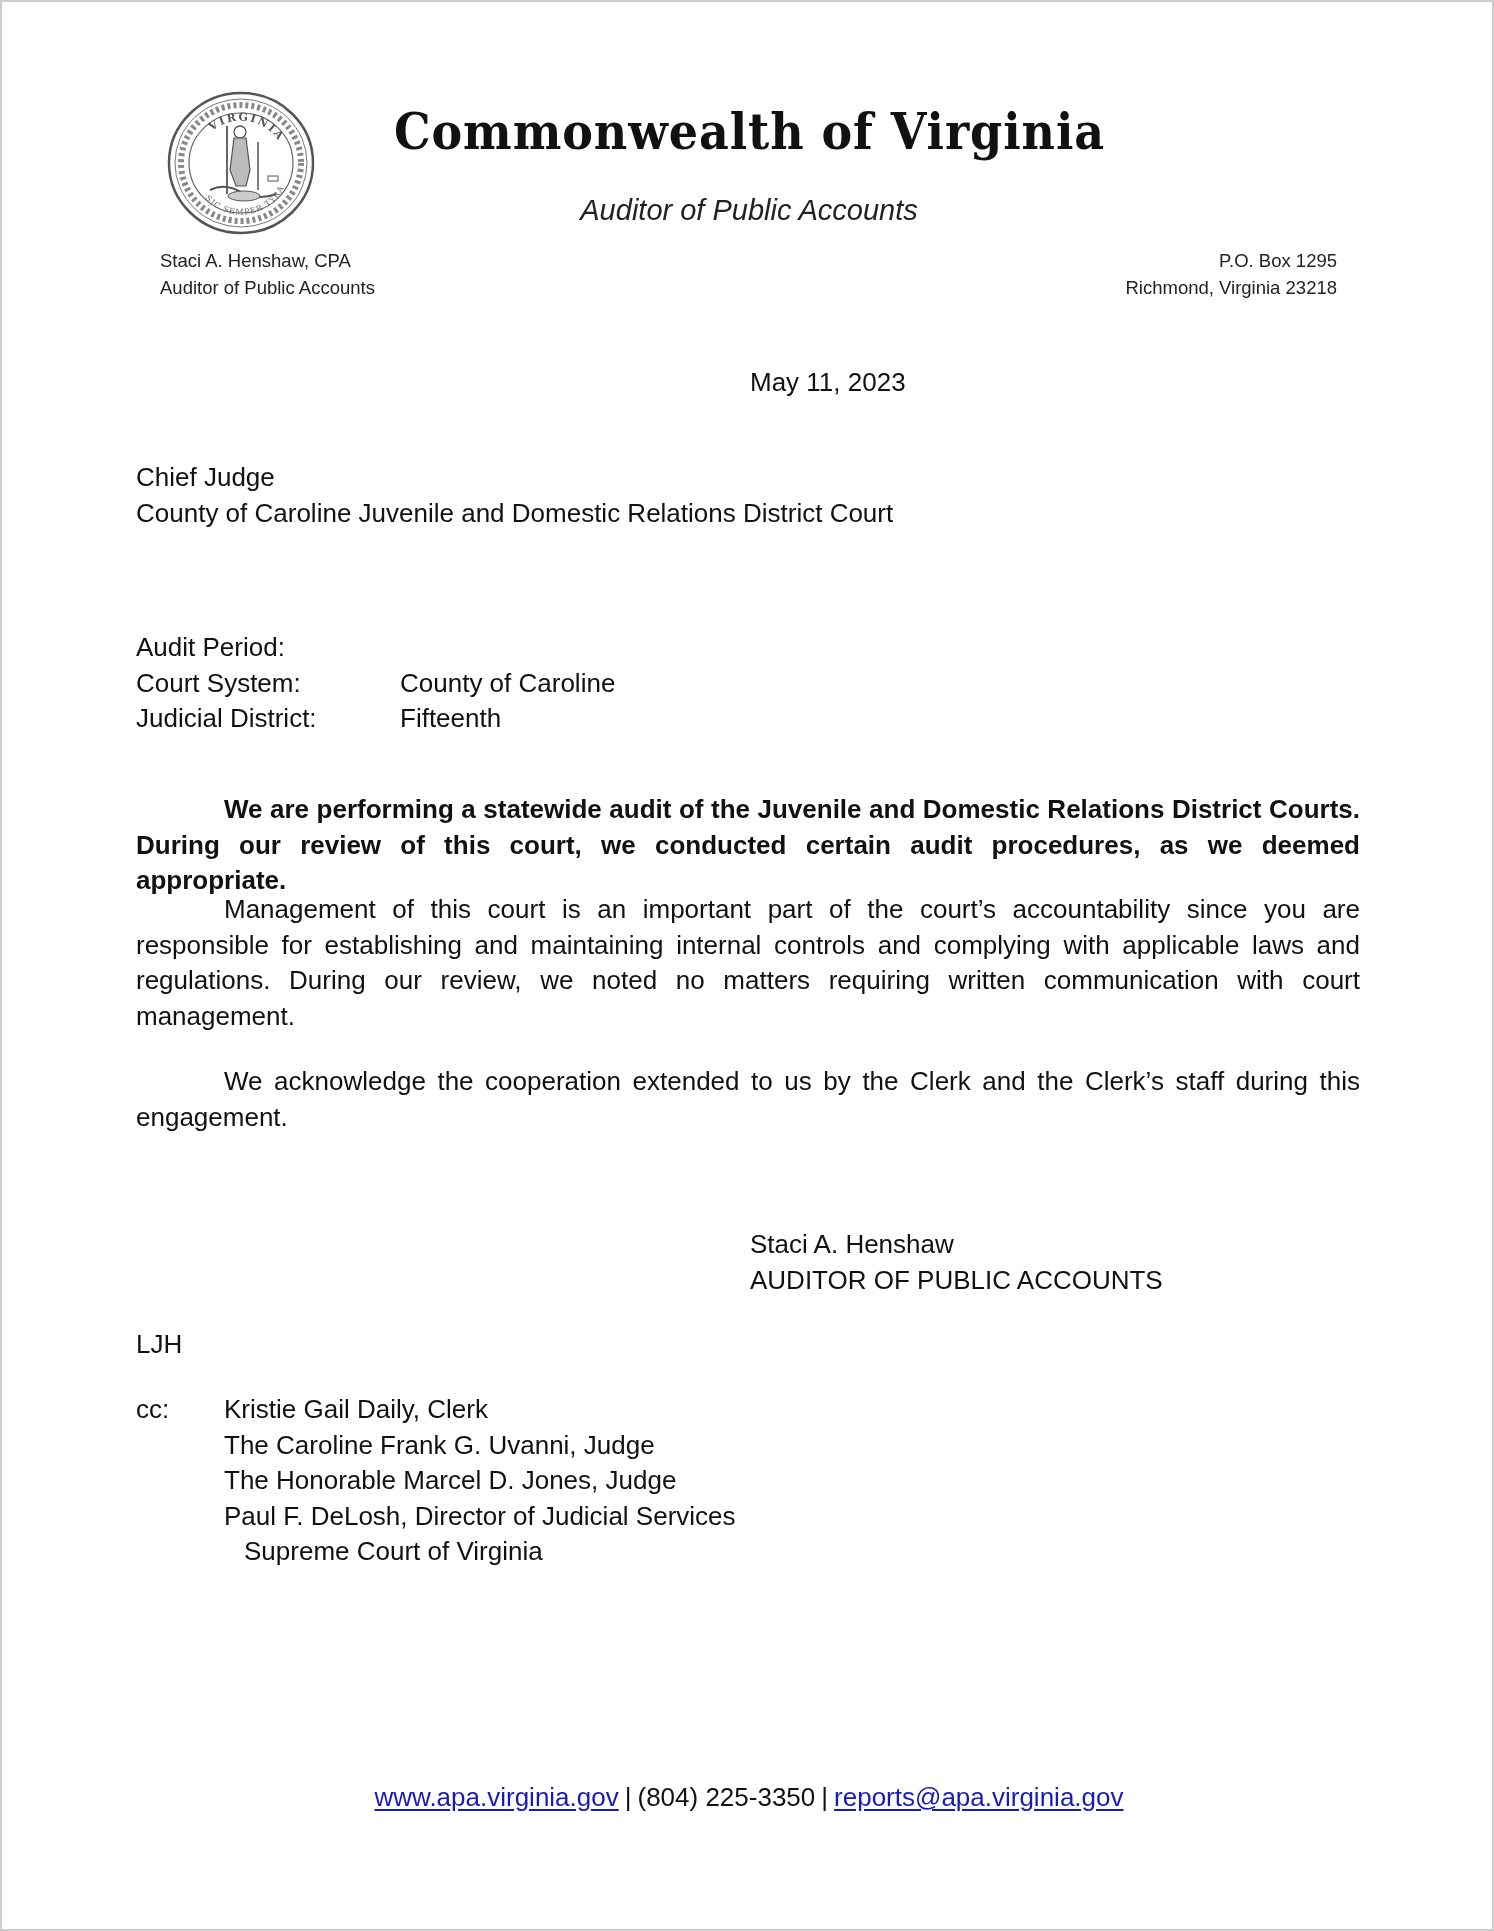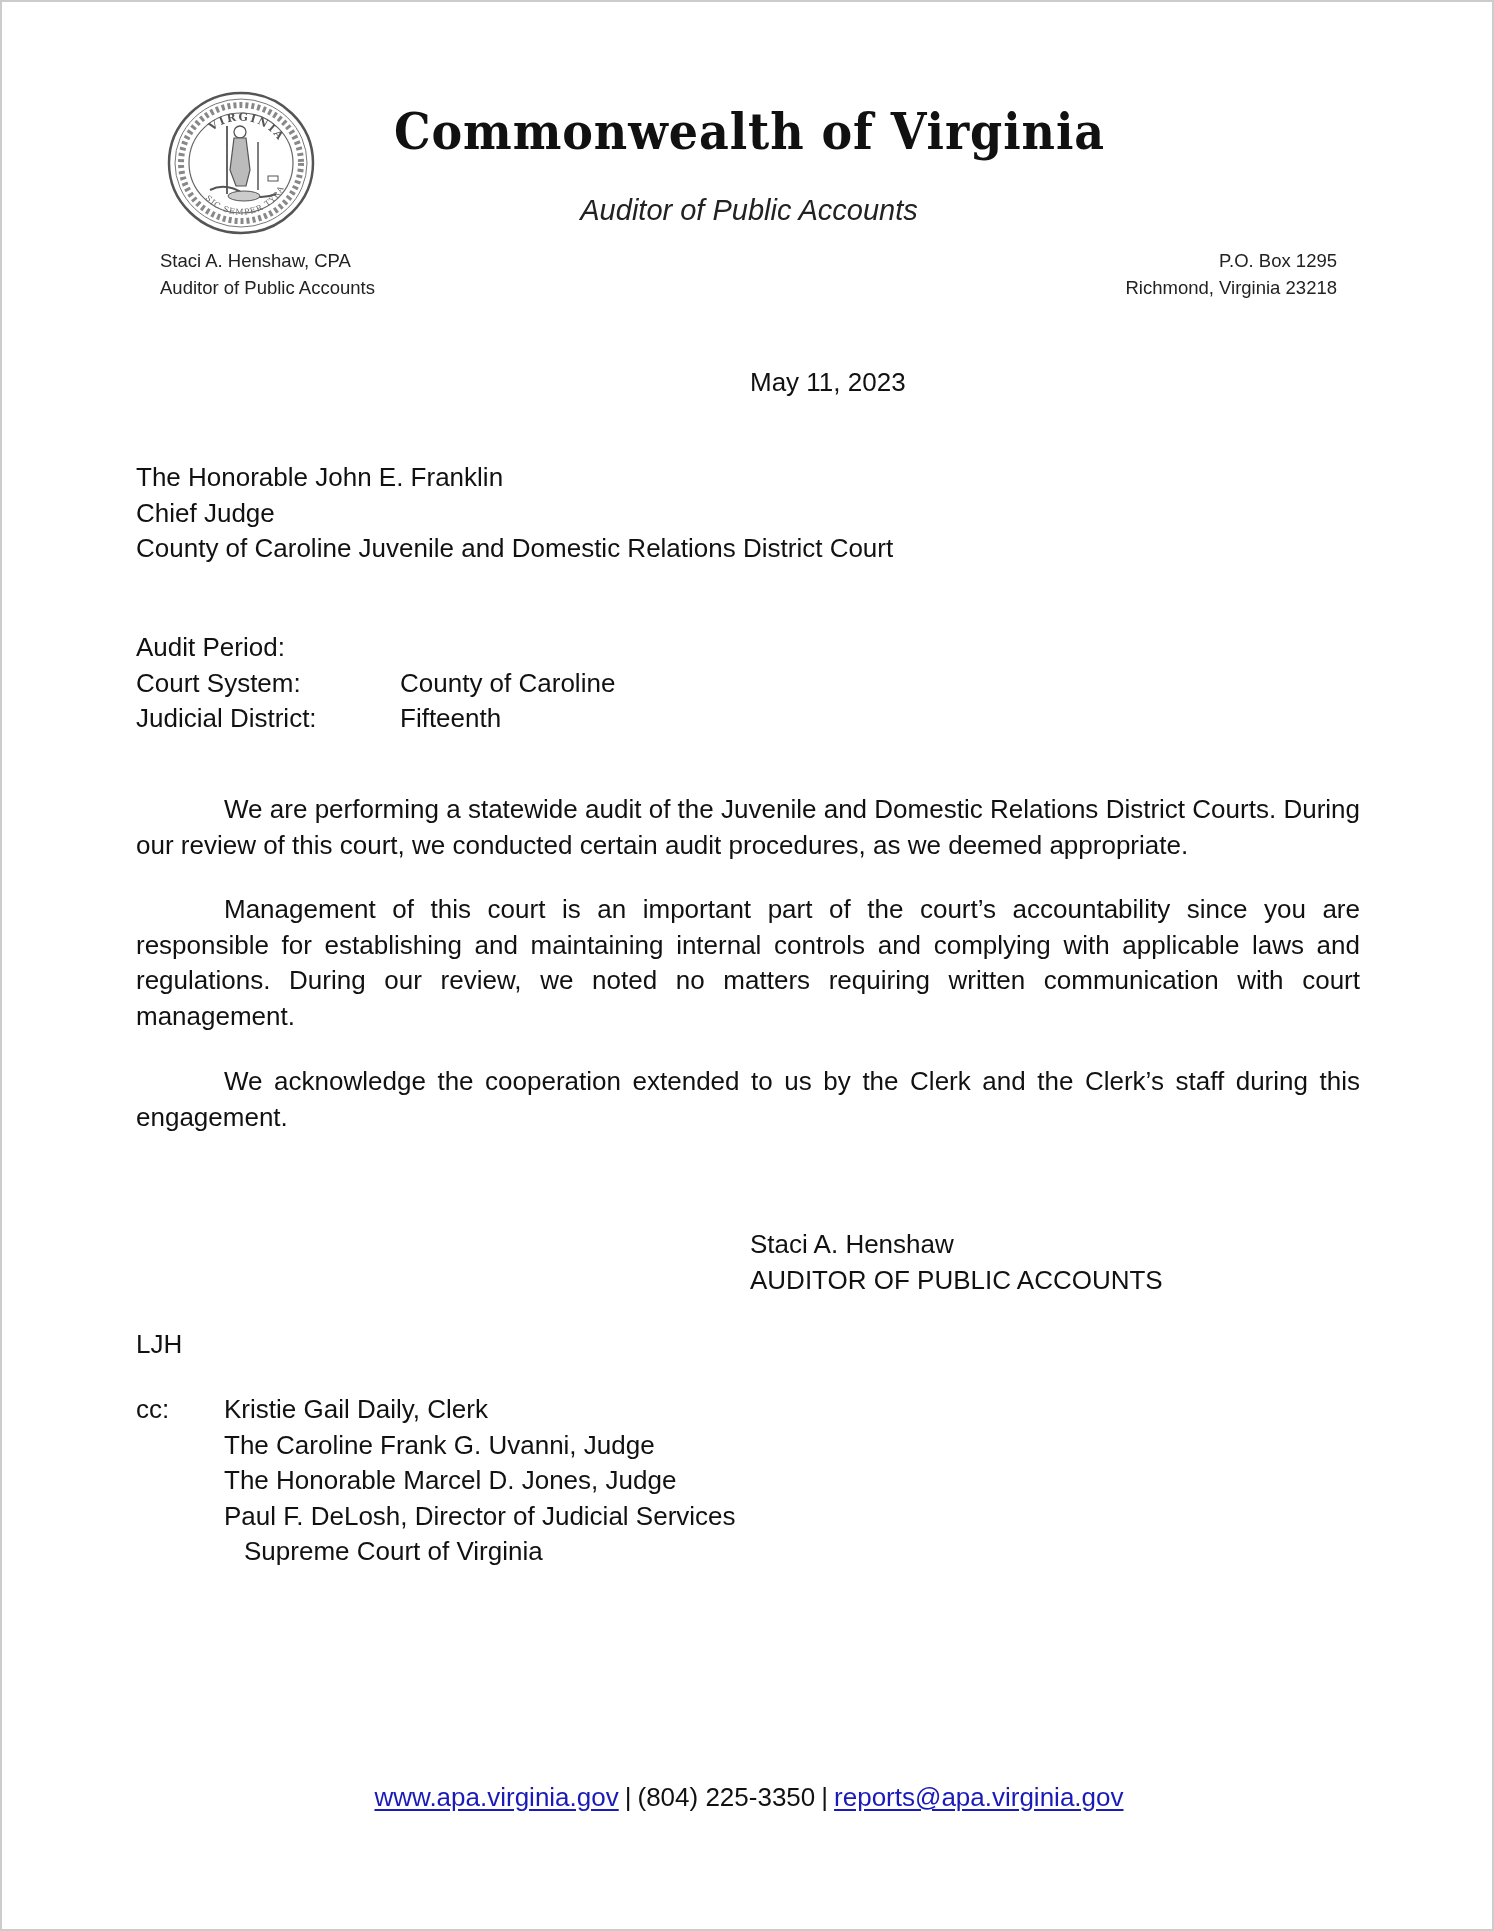--- a/index.html
+++ b/index.html
@@ -37,21 +37,21 @@
   .audit { left: 134px; top: 628px; }
   .audit .lbl { position: absolute; left: 0; }
   .audit .val { position: absolute; left: 264px; }
   .audit .row { position: relative; height: 35.6px; width: 1000px; }
   .para {
     position: absolute; left: 134px; width: 1224px;
     font-size: 26px; line-height: 35.6px; text-align: justify; color: #111;
     white-space: normal;
   }
   .para p { margin: 0; text-indent: 88px; }
-  .p1 { top: 790px; }
+  .p1 { top: 790px; font-weight: bold; }
   .p2 { top: 890px; }
   .p3 { top: 1062px; }
   .sig { left: 748px; top: 1225px; }
   .initials { left: 134px; top: 1325px; }
   .cc { left: 134px; top: 1390px; }
   .cc .lbl { position: absolute; left: 0; top: 0; }
   .cc .names { position: absolute; left: 88px; top: 0; }
   .cc .indent { padding-left: 20px; }
   .footer {
     position: absolute; left: 0; width: 1494px; top: 1780px; text-align: center;
@@ -100,21 +100,20 @@
     <div>Auditor of Public Accounts</div>
   </div>
   <div class="abs small hdr-right">
     <div>P.O. Box 1295</div>
     <div>Richmond, Virginia 23218</div>
   </div>
 
   <div class="abs body-text date">May 11, 2023</div>
 
   <div class="abs body-text recipient">
-    <span class="line">The Honorable John E. Franklin</span>
     <span class="line">Chief Judge</span>
     <span class="line">County of Caroline Juvenile and Domestic Relations District Court</span>
   </div>
 
   <div class="abs body-text audit">
     <div class="row">
       <span class="lbl">Audit Period:</span>
     </div>
     <div class="row">
       <span class="lbl">Court System:</span>

